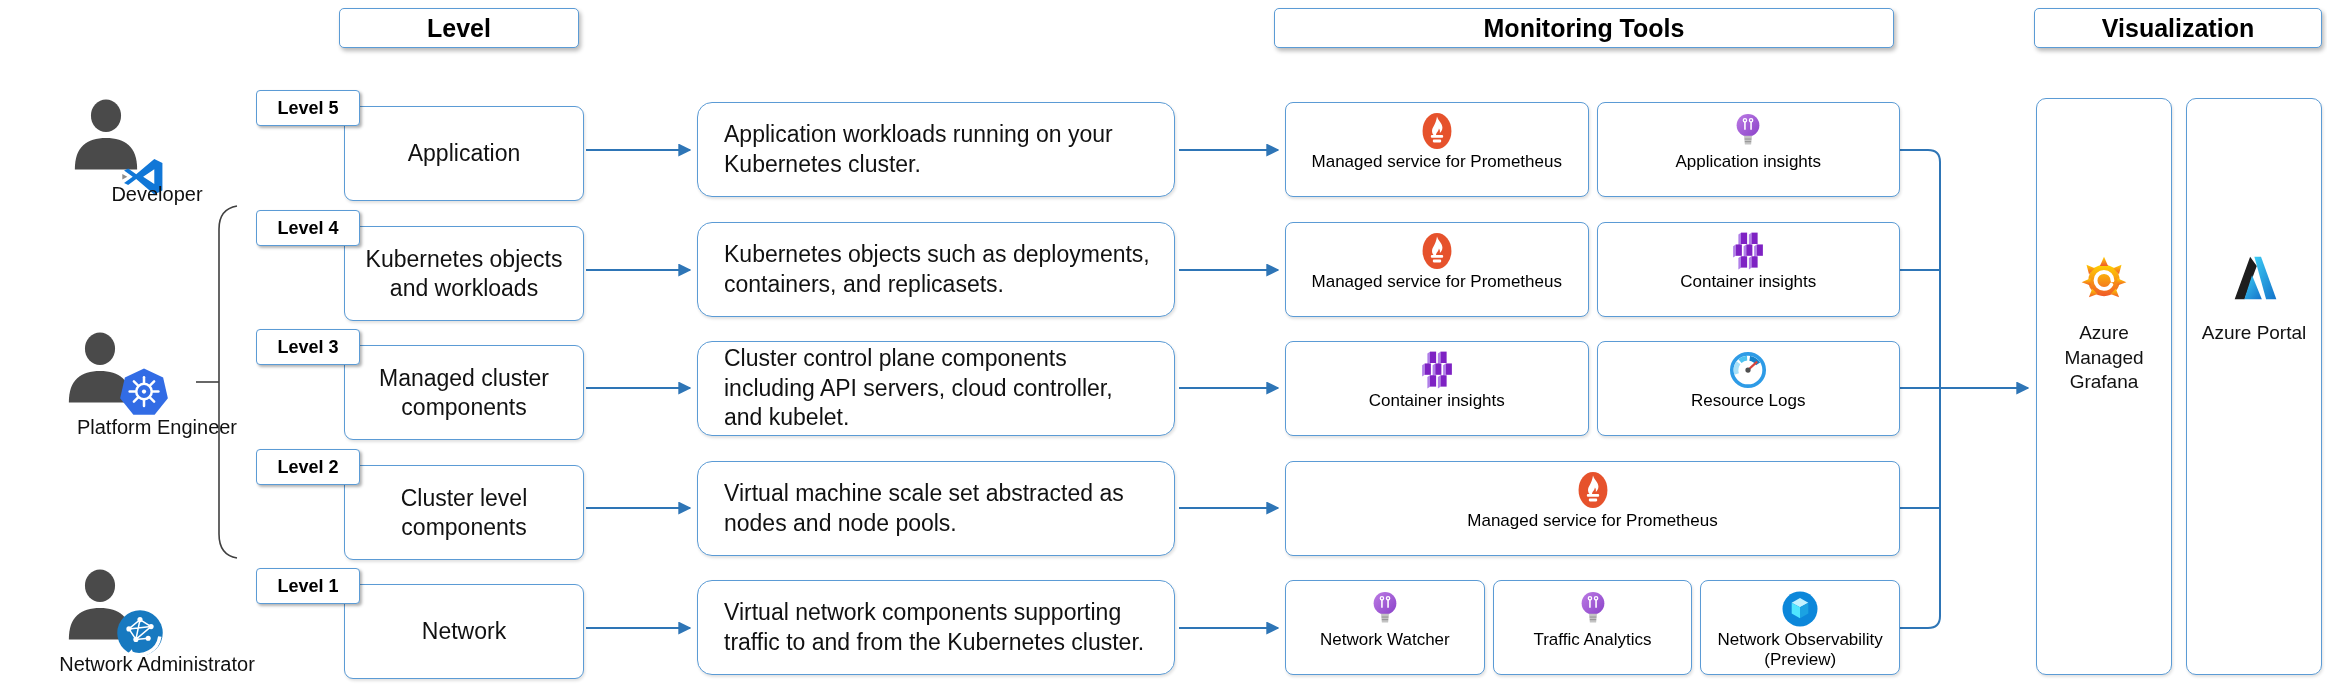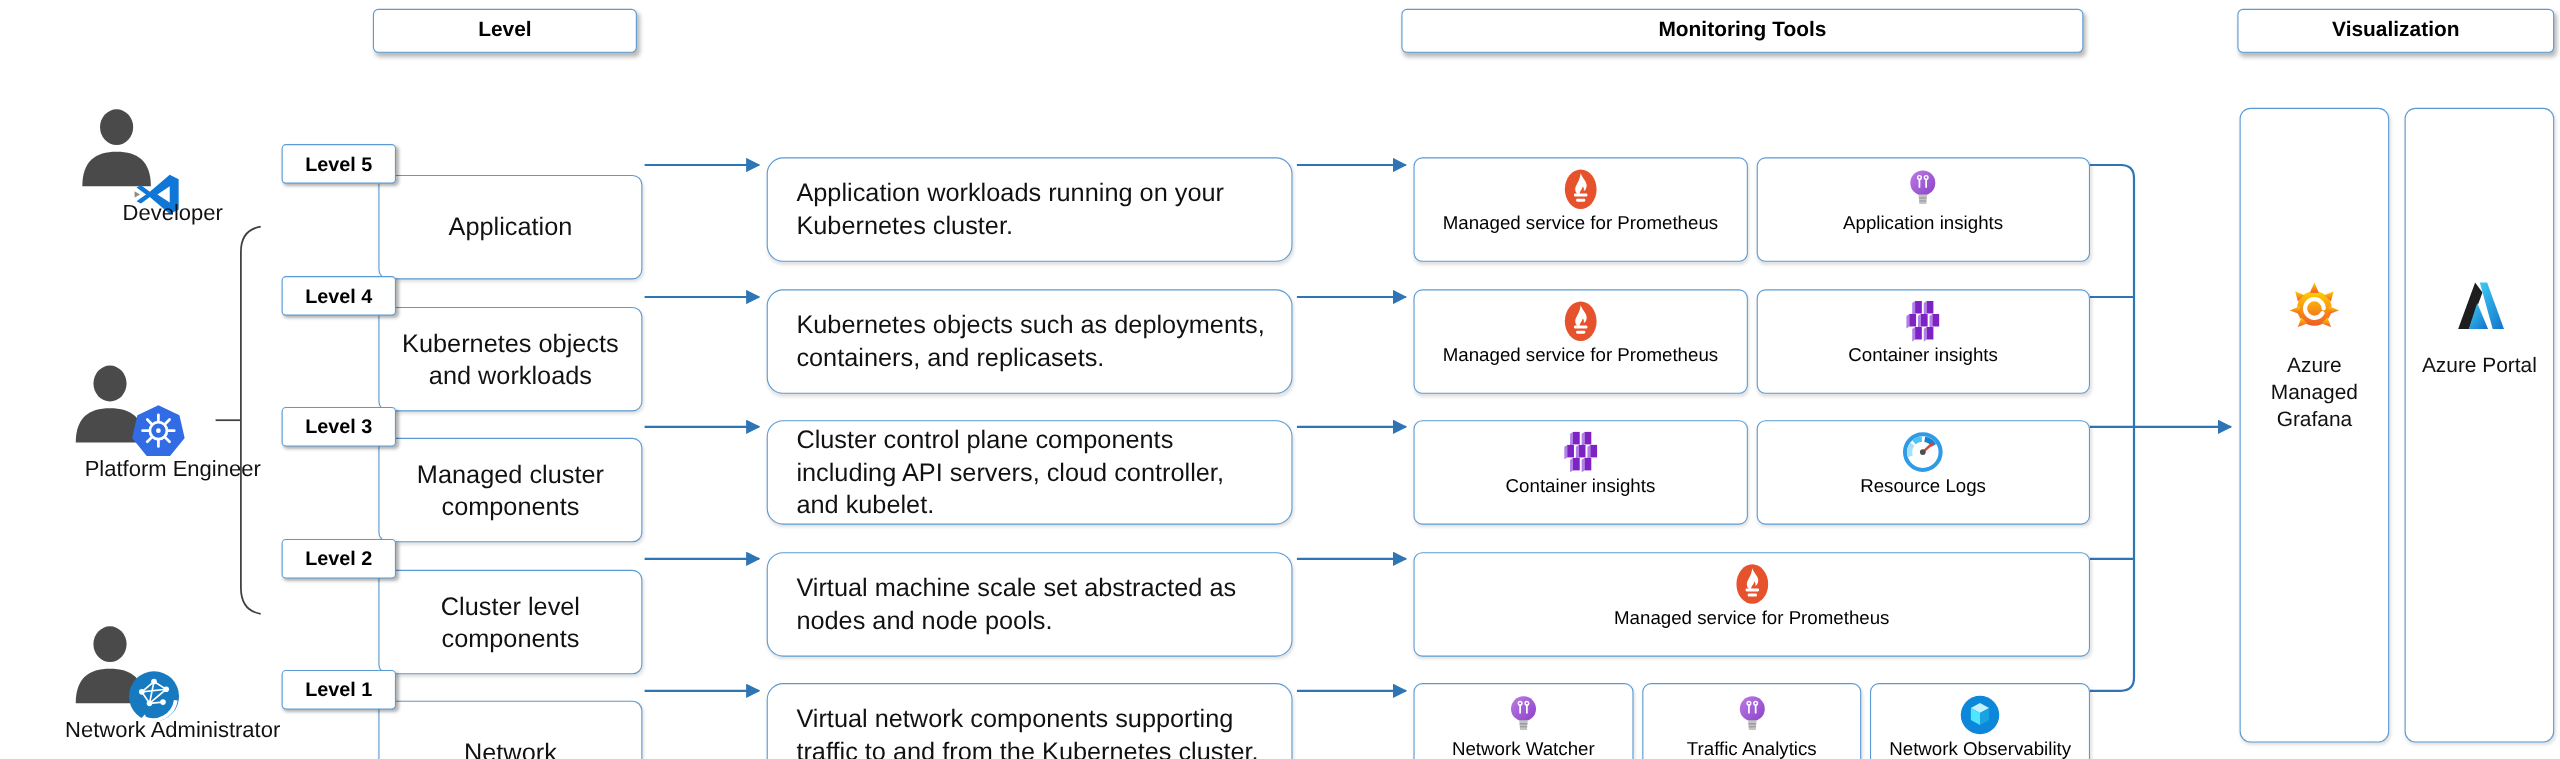--- a/index.html
+++ b/index.html
@@ -1,30 +1,30 @@
 <!DOCTYPE html>
 <html><head>
 <meta charset="utf-8">
 <style>
   html,body{margin:0;padding:0;background:#fff;font-family:"Liberation Sans","DejaVu Sans",sans-serif;}
   #canvas{position:relative;width:2327px;height:690px;background:#fff;overflow:hidden;}
   svg.connector-layer{position:absolute;left:0;top:0;z-index:0;}
   .box{position:absolute;background:#fff;border:1.7px solid #5B9BD5;box-sizing:border-box;z-index:2;}
   .hdr{height:40px;top:8px;border-radius:5px;display:flex;align-items:center;justify-content:center;
-       font-weight:bold;font-size:19px;color:#000;box-shadow:2px 3px 4px rgba(0,0,0,.28);}
+       font-weight:bold;font-size:25px;color:#000;box-shadow:2px 3px 4px rgba(0,0,0,.28);}
   #hdr-level{left:339px;width:240px;}
   #hdr-desc{left:686px;width:508px;}
   #hdr-mon{left:1274px;width:620px;}
   #hdr-viz{left:2034px;width:288px;}
 
-  .row{position:absolute;left:0;width:2327px;height:95px;margin-top:41px;}
+  .row{position:absolute;left:0;width:2327px;height:95px;}
   .badge{position:absolute;left:256px;top:-12px;width:104px;height:36px;border-radius:4px;
          display:flex;align-items:center;justify-content:center;font-weight:bold;font-size:18px;color:#000;
          box-shadow:2px 2px 3px rgba(0,0,0,.3);z-index:3;}
-  .levelbox{left:344px;top:16px;width:240px;height:95px;border-radius:9px;display:flex;align-items:center;
+  .levelbox{left:344px;top:4px;width:240px;height:95px;border-radius:9px;display:flex;align-items:center;
             justify-content:center;text-align:center;font-size:23px;color:#111;padding:4px 10px;
             box-shadow:1px 2px 3px rgba(0,0,0,.12);line-height:1.25;}
   .descbox{left:697px;top:0;width:478px;height:95px;border-radius:15px;display:flex;align-items:center;
            font-size:23px;color:#111;padding:4px 18px 4px 26px;box-shadow:1px 2px 3px rgba(0,0,0,.12);
            line-height:1.28;text-align:left;}
   .tools{position:absolute;left:1285px;top:0;width:615px;height:95px;display:flex;gap:8px;}
   .tool{position:relative;flex:1;background:#fff;border:1.7px solid #5B9BD5;border-radius:8px;box-sizing:border-box;
         display:flex;flex-direction:column;align-items:center;justify-content:flex-start;
         padding:7px 6px 6px 6px;box-shadow:1px 2px 3px rgba(0,0,0,.12);z-index:2;}
   .ticon{width:42px;height:42px;flex:none;}

